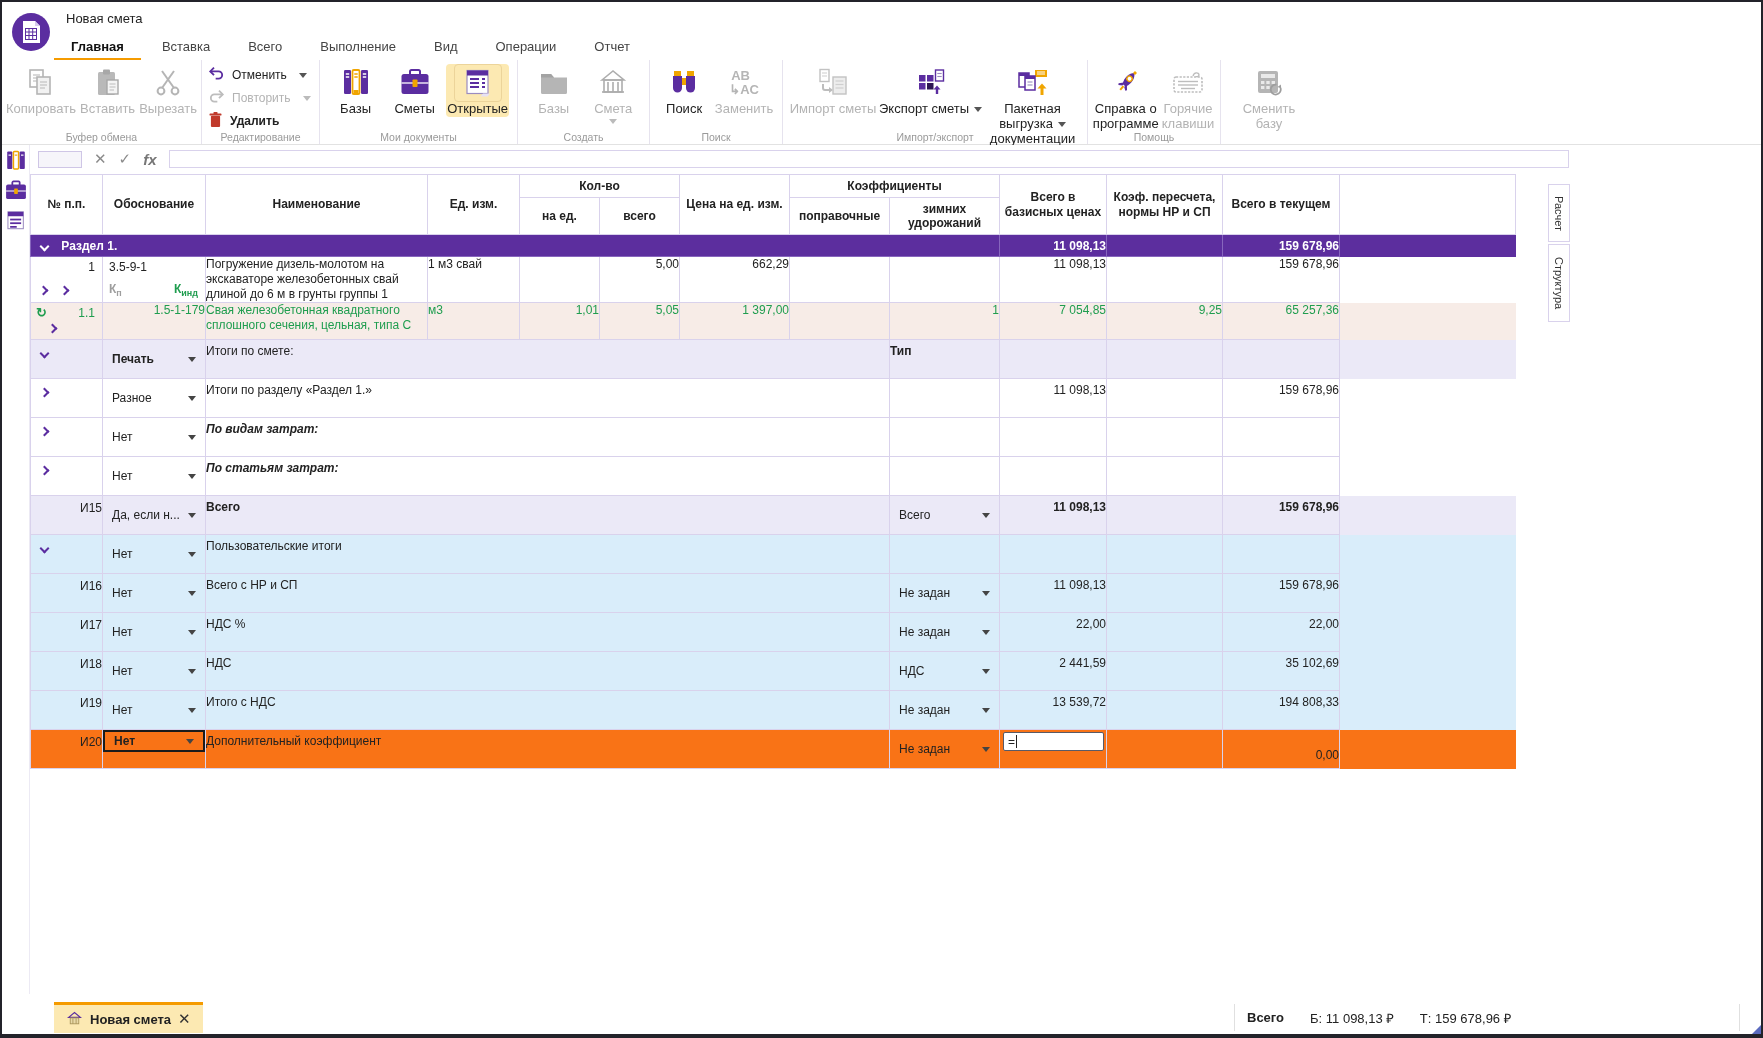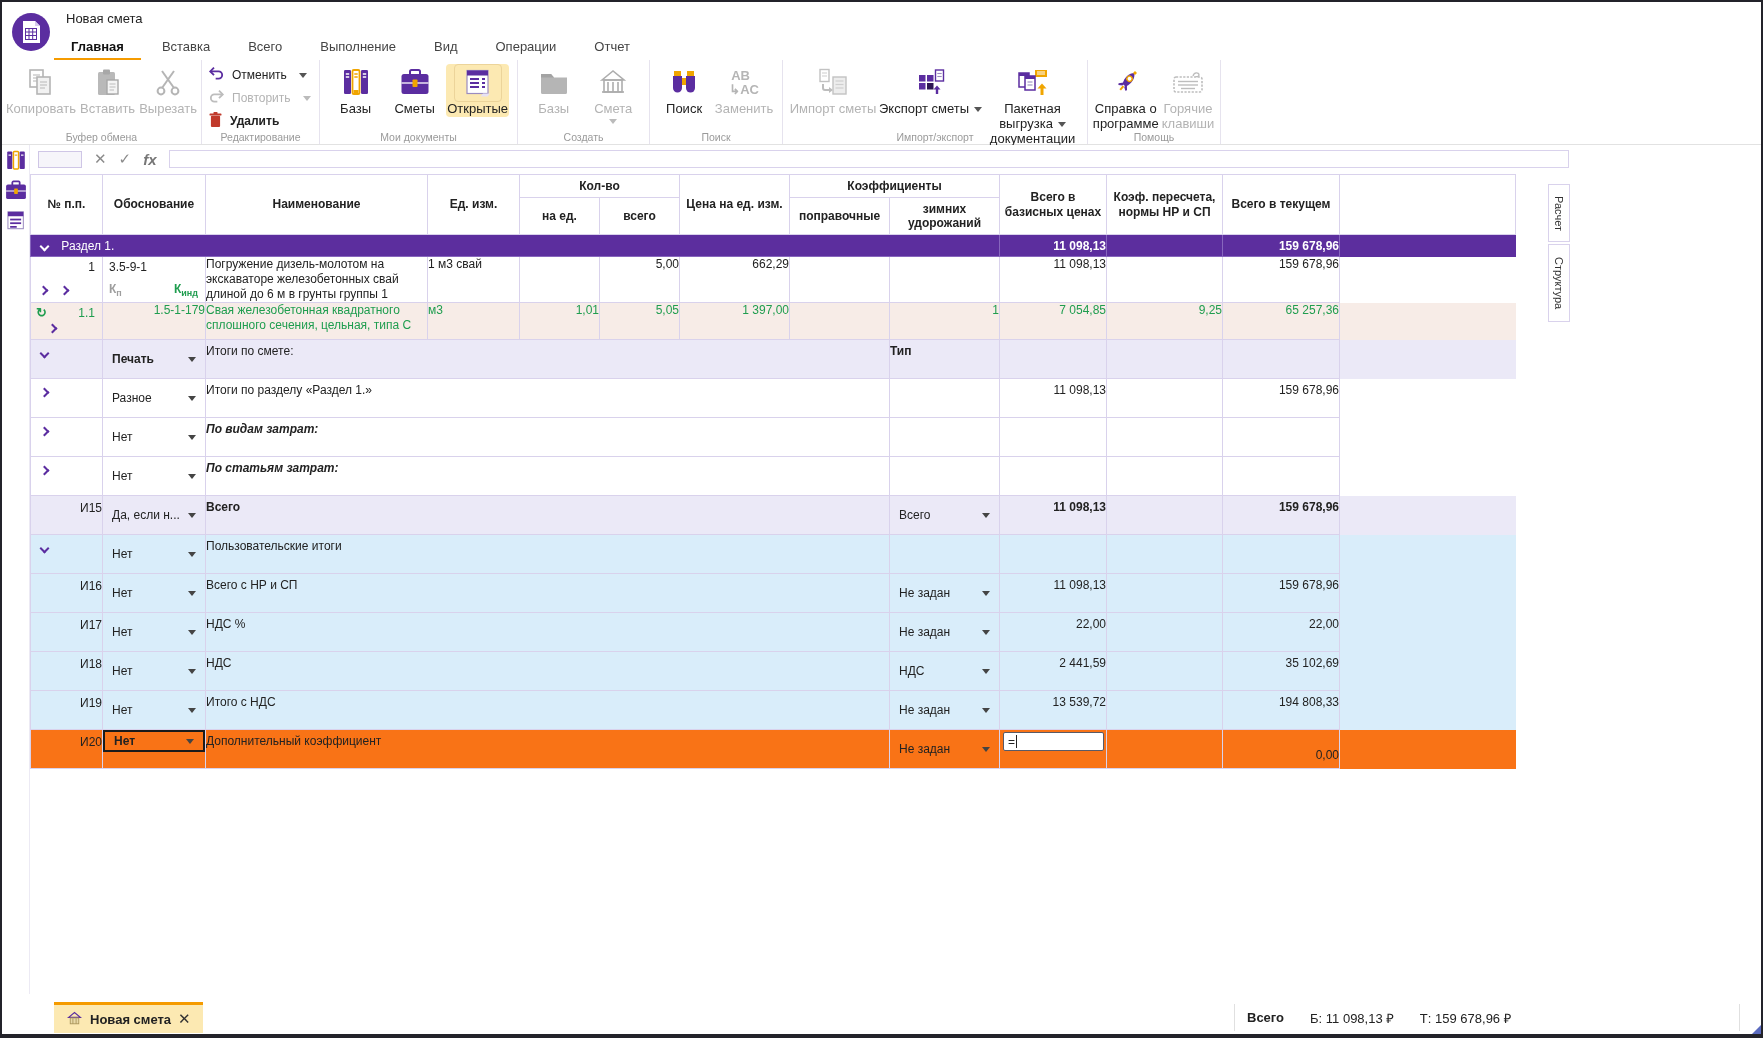--- a/index.html
+++ b/index.html
@@ -398,20 +398,40 @@
                 <line x1="7" y1="17" x2="27" y2="17"></line>
                 <line x1="10" y1="20.5" x2="24" y2="20.5"></line>
               </g>
           </svg>
         </span>
         <span class="blabel"><span>Горячие</span><br><span>клавиши</span></span>
       </div>
       <div class="rgroup-label">Помощь</div>
     </div>
 
+    <div class="rgroup" style="width:96px;border-right:none">
+      <div class="bigbtn wide disabled" style="width:58px">
+        <span class="bicon">
+          <svg width="30" height="32" viewBox="0 0 30 32">
+            <rect x="4" y="4" width="20" height="22" rx="2" fill="#b5b5b5"></rect>
+            <rect x="7" y="7" width="14" height="4" fill="#e9e9e9"></rect>
+            <g fill="#e9e9e9">
+                <rect x="7" y="14" width="3.4" height="3"></rect>
+                <rect x="12.3" y="14" width="3.4" height="3"></rect>
+                <rect x="17.6" y="14" width="3.4" height="3"></rect>
+                <rect x="7" y="19" width="3.4" height="3"></rect>
+                <rect x="12.3" y="19" width="3.4" height="3"></rect>
+              </g>
+            <path d="M26.5 21 a5 5 0 1 1 -4 -3.4" fill="none" stroke="#9e9e9e" stroke-width="1.8"></path>
+            <path d="M26.8 17.5 l0.4 4 -3.6 -1.4 z" fill="#9e9e9e"></path>
+          </svg>
+        </span>
+        <span class="blabel"><span>Сменить</span><br><span>базу</span></span>
+      </div>
+    </div>
     <div style="flex:1"></div>
   </div>
 
   <div class="minibar">
     <div class="minibtn">
       <svg width="22" height="24" viewBox="0 0 30 32">
         <rect x="3" y="3" width="7" height="24" rx="1.3" fill="#5b2da0"></rect>
         <rect x="11.5" y="3" width="7" height="24" rx="1.3" fill="#fff" stroke="#f0a500" stroke-width="2"></rect>
         <rect x="20" y="3" width="7" height="24" rx="1.3" fill="#5b2da0"></rect>
         <g stroke="#fff" stroke-width="1.6">
@@ -486,21 +506,21 @@
         <tr style="height:37px">
           <th>на ед.</th>
           <th>всего</th>
           <th>поправочные</th>
           <th>зимних удорожаний</th>
         </tr>
       </thead>
       <tbody>
 
         <tr class="sec" style="height:22px">
-          <td colspan="9" style="padding-left:10px;font-weight:400">
+          <td colspan="9" style="padding-left:10px;font-weight:700">
             <span class="chev down white" style="margin-right:10px"></span>
             <span>Раздел 1.</span>
           </td>
           <td class="numc bold" style="vertical-align:middle">11 098,13</td>
           <td></td>
           <td class="numc bold" style="vertical-align:middle">159 678,96</td>
           <td class="out"></td>
         </tr>
 
         <tr style="height:46px">

